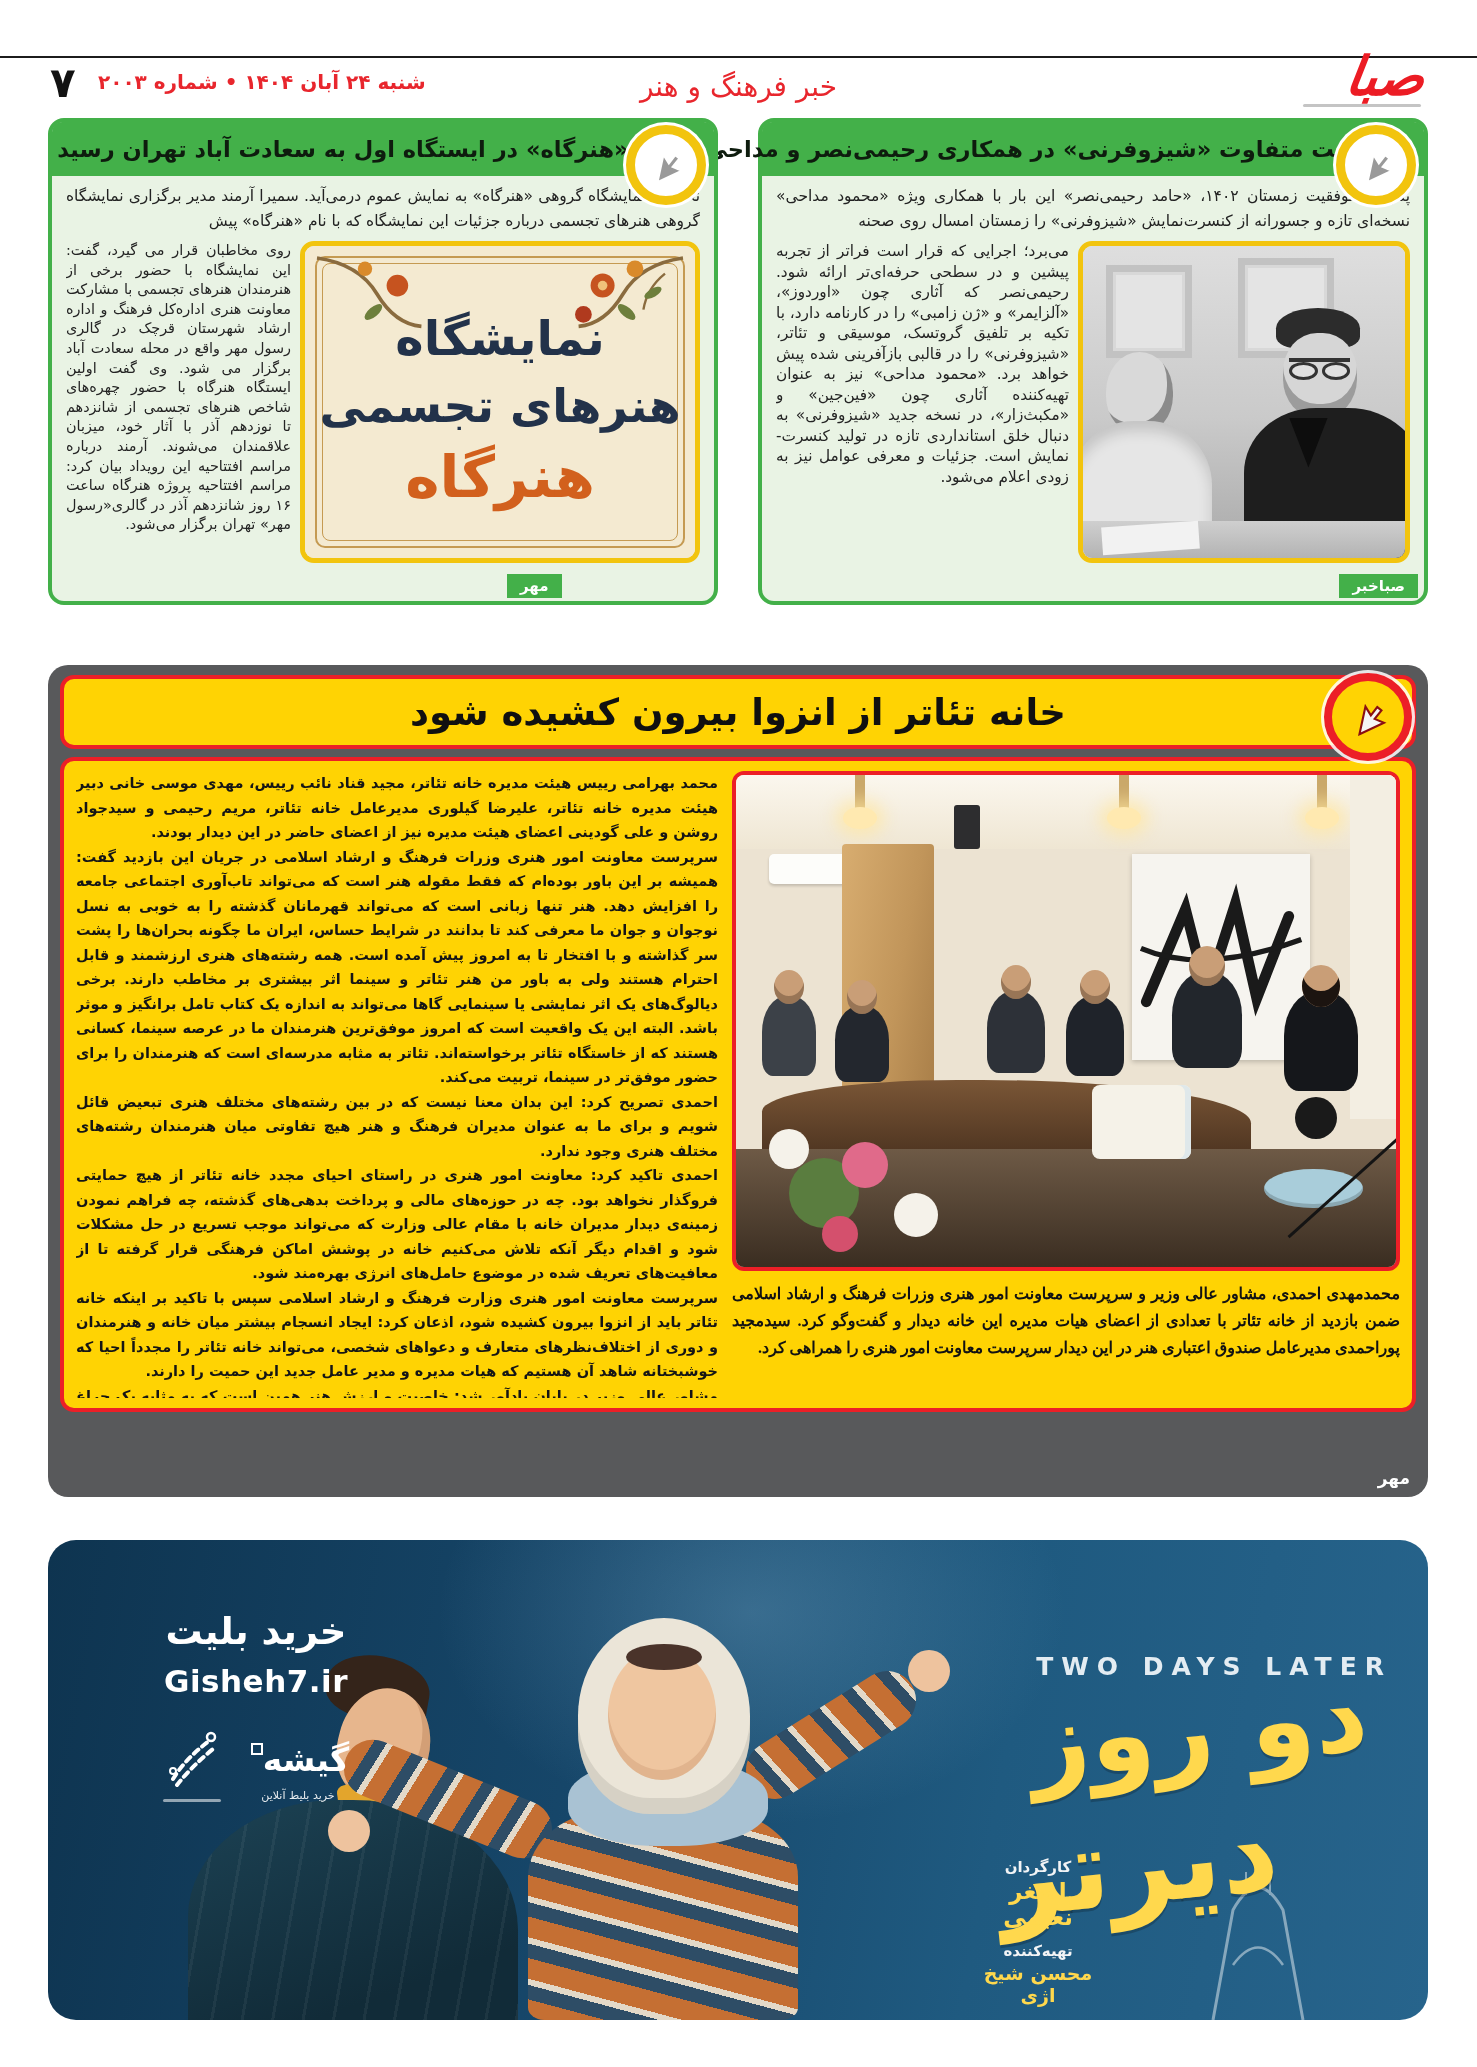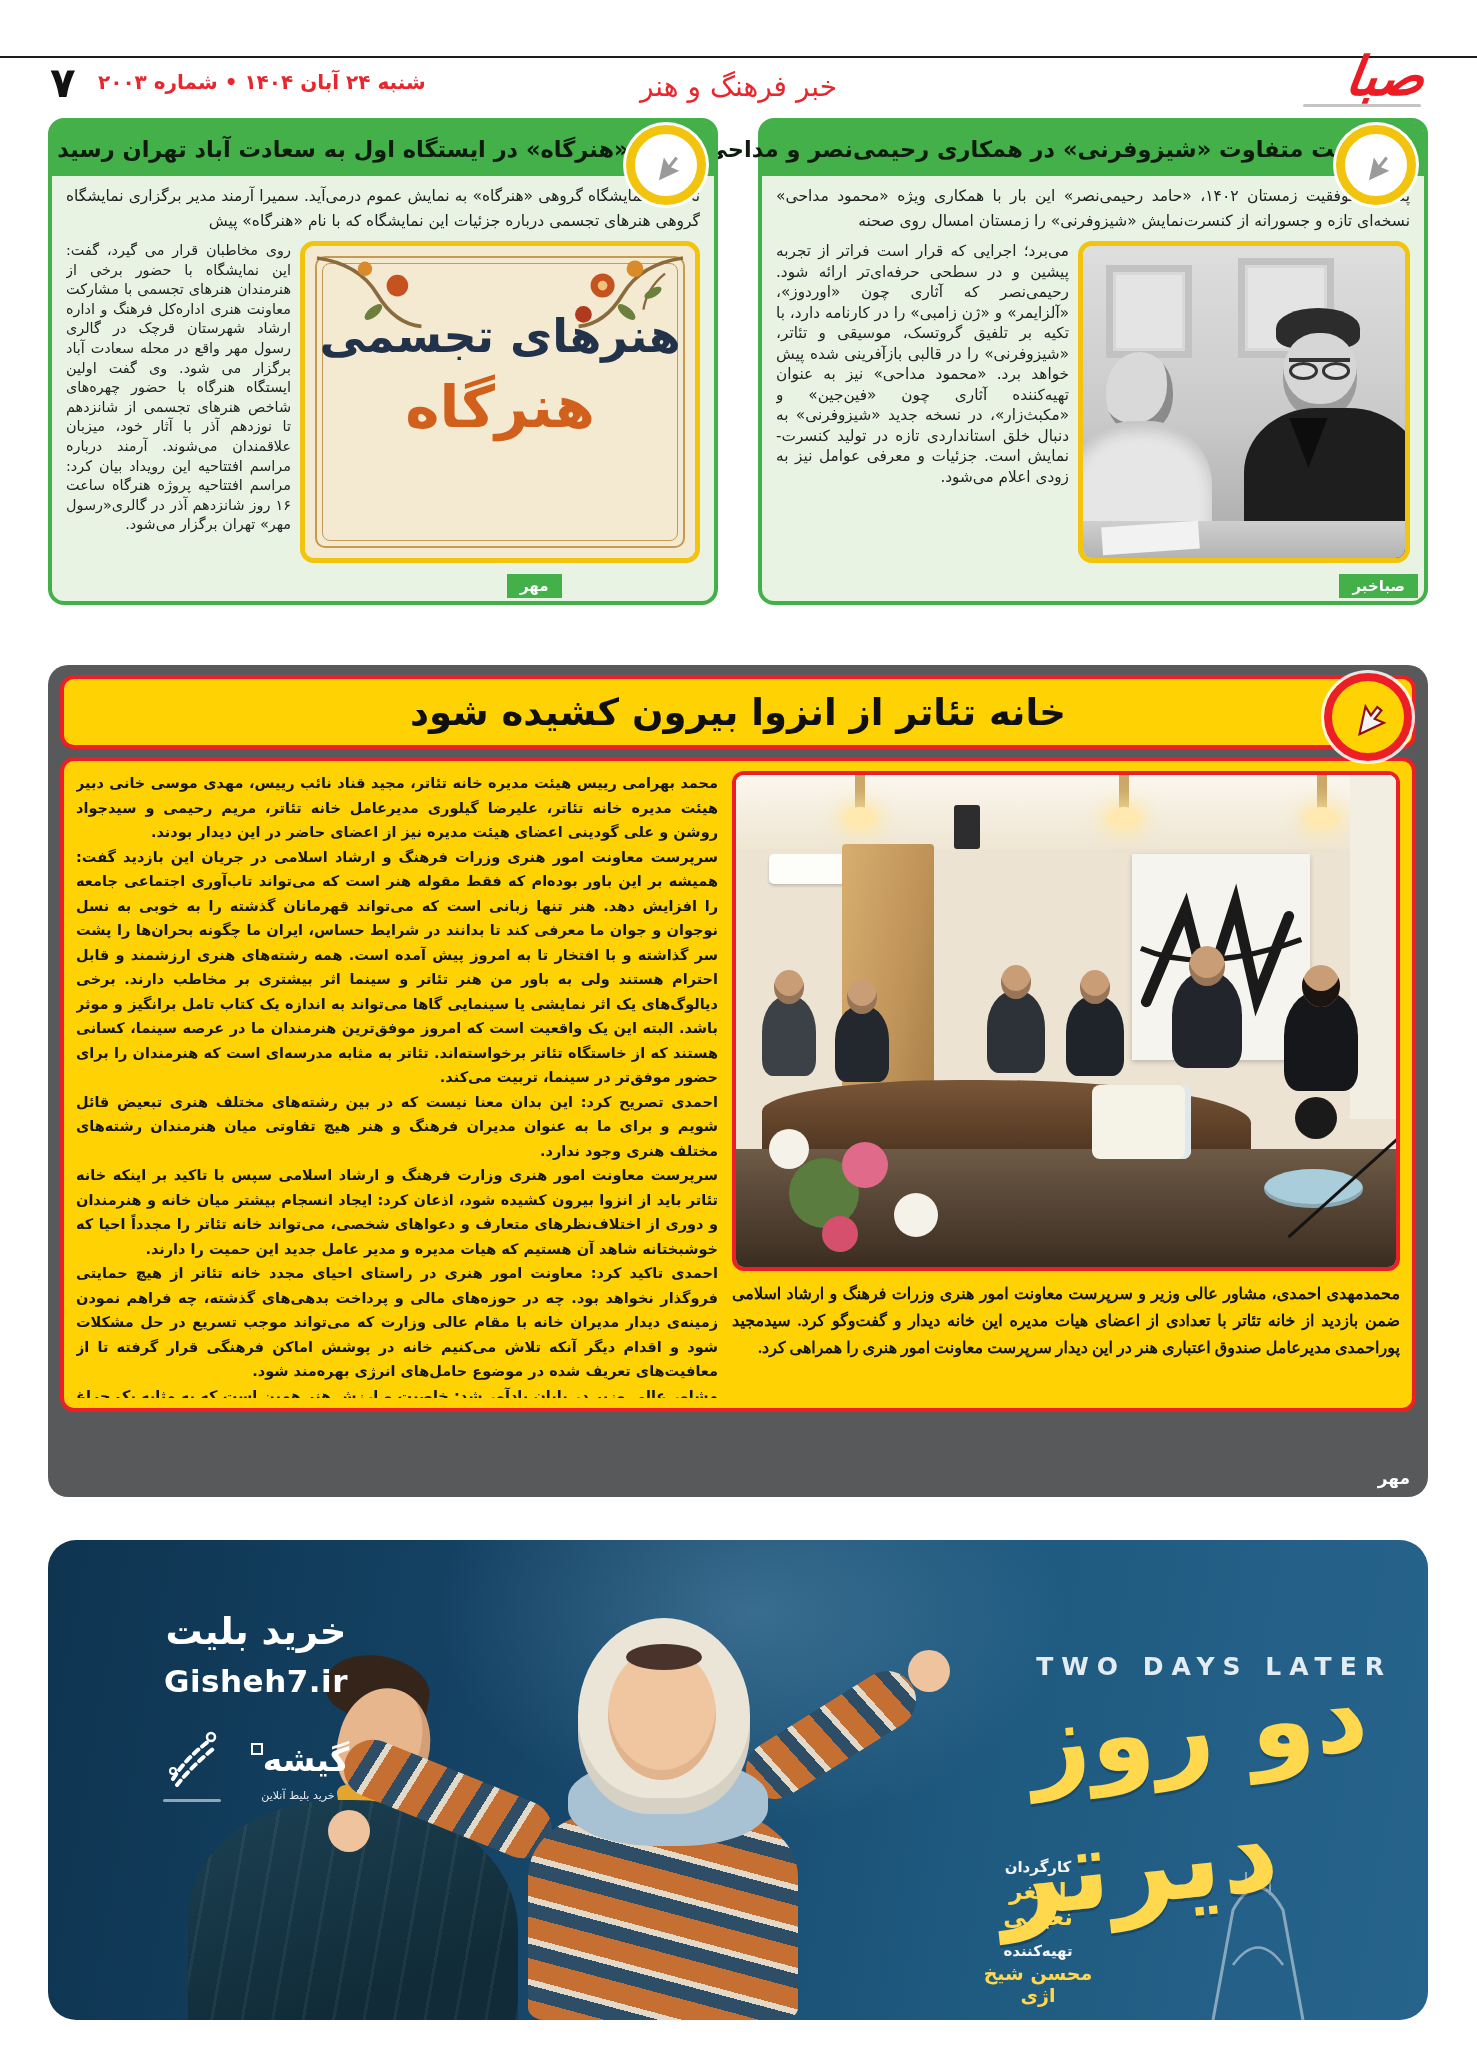--- a/index.html
+++ b/index.html
@@ -212,20 +212,21 @@
               <ellipse cx="48" cy="50" rx="9" ry="4" fill="#6d7f3c" transform="rotate(40 48 50)"></ellipse>
               <ellipse cx="70" cy="34" rx="8" ry="3.5" fill="#6d7f3c" transform="rotate(-30 70 34)"></ellipse>
             </svg>
             <svg class="cal-orn o2" viewBox="0 0 100 100">
               <path d="M95 5 Q60 10 45 35 Q30 60 8 62" stroke="#8a6b3e" stroke-width="3" fill="none"></path>
               <circle cx="28" cy="28" r="9" fill="#c6531f"></circle>
               <circle cx="55" cy="14" r="6" fill="#d98a2b"></circle>
               <ellipse cx="48" cy="50" rx="9" ry="4" fill="#6d7f3c" transform="rotate(40 48 50)"></ellipse>
             </svg>
             <div class="cal-text">
+              <div class="cal-l1">نمایشگاه</div>
               <div class="cal-l2">هنرهای تجسمی</div>
               <div class="cal-l3">هنرگاه</div>
             </div>
           </div>
         </div>
         <div class="gtext">روی مخاطبان قرار می گیرد، گفت: این نمایشگاه با حضور برخی از هنرمندان هنرهای تجسمی با مشارکت معاونت هنری اداره‌کل فرهنگ و اداره ارشاد شهرستان قرچک در گالری رسول مهر واقع در محله سعادت آباد برگزار می شود. وی گفت اولین ایستگاه هنرگاه با حضور چهره‌های شاخص هنرهای تجسمی از شانزدهم تا نوزدهم آذر با آثار خود، میزبان علاقمندان می‌شوند. آرمند درباره مراسم افتتاحیه این رویداد بیان کرد: مراسم افتتاحیه پروژه هنرگاه ساعت ۱۶ روز شانزدهم آذر در گالری«رسول مهر» تهران برگزار می‌شود.</div>
       </div>
     </div>
     <div class="gtag tl">مهر</div>
   </div>
@@ -283,22 +284,22 @@
           <div class="mt-flower" style="left:5%; bottom:20%; width:40px; height:40px; background:#f5f2ea;"></div>
           <div class="mt-flower" style="left:24%; bottom:6%; width:44px; height:44px; background:#f5f2ea;"></div>
           <div class="mt-flower" style="left:13%; bottom:3%; width:36px; height:36px; background:#d4506d;"></div>
         </div>
         <div class="mcaption">محمدمهدی احمدی، مشاور عالی وزیر و سرپرست معاونت امور هنری وزرات فرهنگ و ارشاد اسلامی ضمن بازدید از خانه تئاتر با تعدادی از اعضای هیات مدیره این خانه دیدار و گفت‌وگو کرد. سیدمجید پوراحمدی مدیرعامل صندوق اعتباری هنر در این دیدار سرپرست معاونت امور هنری را همراهی کرد.</div>
       </div>
       <div class="mtext">
         <p class="txt-b">محمد بهرامی رییس هیئت مدیره خانه تئاتر، مجید قناد نائب رییس، مهدی موسی خانی دبیر هیئت مدیره خانه تئاتر، علیرضا گیلوری مدیرعامل خانه تئاتر، مریم رحیمی و سیدجواد روشن و علی گودینی اعضای هیئت مدیره نیز از اعضای حاضر در این دیدار بودند.</p>
         <p>سرپرست معاونت امور هنری وزرات فرهنگ و ارشاد اسلامی در جریان این بازدید گفت: همیشه بر این باور بوده‌ام که فقط مقوله هنر است که می‌تواند تاب‌آوری اجتماعی جامعه را افزایش دهد. هنر تنها زبانی است که می‌تواند قهرمانان گذشته را به خوبی به نسل نوجوان و جوان ما معرفی کند تا بدانند در شرایط حساس، ایران ما چگونه بحران‌ها را پشت سر گذاشته و با افتخار تا به امروز پیش آمده است. همه رشته‌های هنری ارزشمند و قابل احترام هستند ولی به باور من هنر تئاتر و سینما اثر بیشتری بر مخاطب دارند. برخی دیالوگ‌های یک اثر نمایشی یا سینمایی گاها می‌تواند به اندازه یک کتاب تامل برانگیز و موثر باشد. البته این یک واقعیت است که امروز موفق‌ترین هنرمندان ما در عرصه سینما، کسانی هستند که از خاستگاه تئاتر برخواسته‌اند. تئاتر به مثابه مدرسه‌ای است که هنرمندان را برای حضور موفق‌تر در سینما، تربیت می‌کند.</p>
         <p>احمدی تصریح کرد: این بدان معنا نیست که در بین رشته‌های مختلف هنری تبعیض قائل شویم و برای ما به عنوان مدیران فرهنگ و هنر هیچ تفاوتی میان هنرمندان رشته‌های مختلف هنری وجود ندارد.</p>
+        <p>احمدی تاکید کرد: معاونت امور هنری در راستای احیای مجدد خانه تئاتر از هیچ حمایتی فروگذار نخواهد بود. چه در حوزه‌های مالی و پرداخت بدهی‌های گذشته، چه فراهم نمودن زمینه‌ی دیدار مدیران خانه با مقام عالی وزارت که می‌تواند موجب تسریع در حل مشکلات شود و اقدام دیگر آنکه تلاش می‌کنیم خانه در پوشش اماکن فرهنگی قرار گرفته تا از معافیت‌های تعریف شده در موضوع حامل‌های انرژی بهره‌مند شود.</p>
         <p>سرپرست معاونت امور هنری وزارت فرهنگ و ارشاد اسلامی سپس با تاکید بر اینکه خانه تئاتر باید از انزوا بیرون کشیده شود، اذعان کرد: ایجاد انسجام بیشتر میان خانه و هنرمندان و دوری از اختلاف‌نظرهای متعارف و دعواهای شخصی، می‌تواند خانه تئاتر را مجدداً احیا که خوشبختانه شاهد آن هستیم که هیات مدیره و مدیر عامل جدید این حمیت را دارند.</p>
-        <p>احمدی تاکید کرد: معاونت امور هنری در راستای احیای مجدد خانه تئاتر از هیچ حمایتی فروگذار نخواهد بود. چه در حوزه‌های مالی و پرداخت بدهی‌های گذشته، چه فراهم نمودن زمینه‌ی دیدار مدیران خانه با مقام عالی وزارت که می‌تواند موجب تسریع در حل مشکلات شود و اقدام دیگر آنکه تلاش می‌کنیم خانه در پوشش اماکن فرهنگی قرار گرفته تا از معافیت‌های تعریف شده در موضوع حامل‌های انرژی بهره‌مند شود.</p>
         <p>مشاور عالی وزیر در پایان یادآور شد: خاصیت و ارزش هنر همین است که به مثابه یک چراغ روشن، آسیب‌های اجتماعی را در قالب آثار هنری به منظر نقد می‌کشد تا در مقابل چشم مسئولین قرار گیرد. نقد منصفانه و درست در قالب هنر به ویژه هنرهای نمایشی، می‌تواند بسیاری از آسیب‌های مترتب بر فرهنگ عمومی را کاهش دهد.</p>
       </div>
     </div>
     <div class="mcredit">مهر</div>
   </div>
 
   <div class="banner">
     <div class="bn-glow"></div>
 
     <div class="bn-man">

